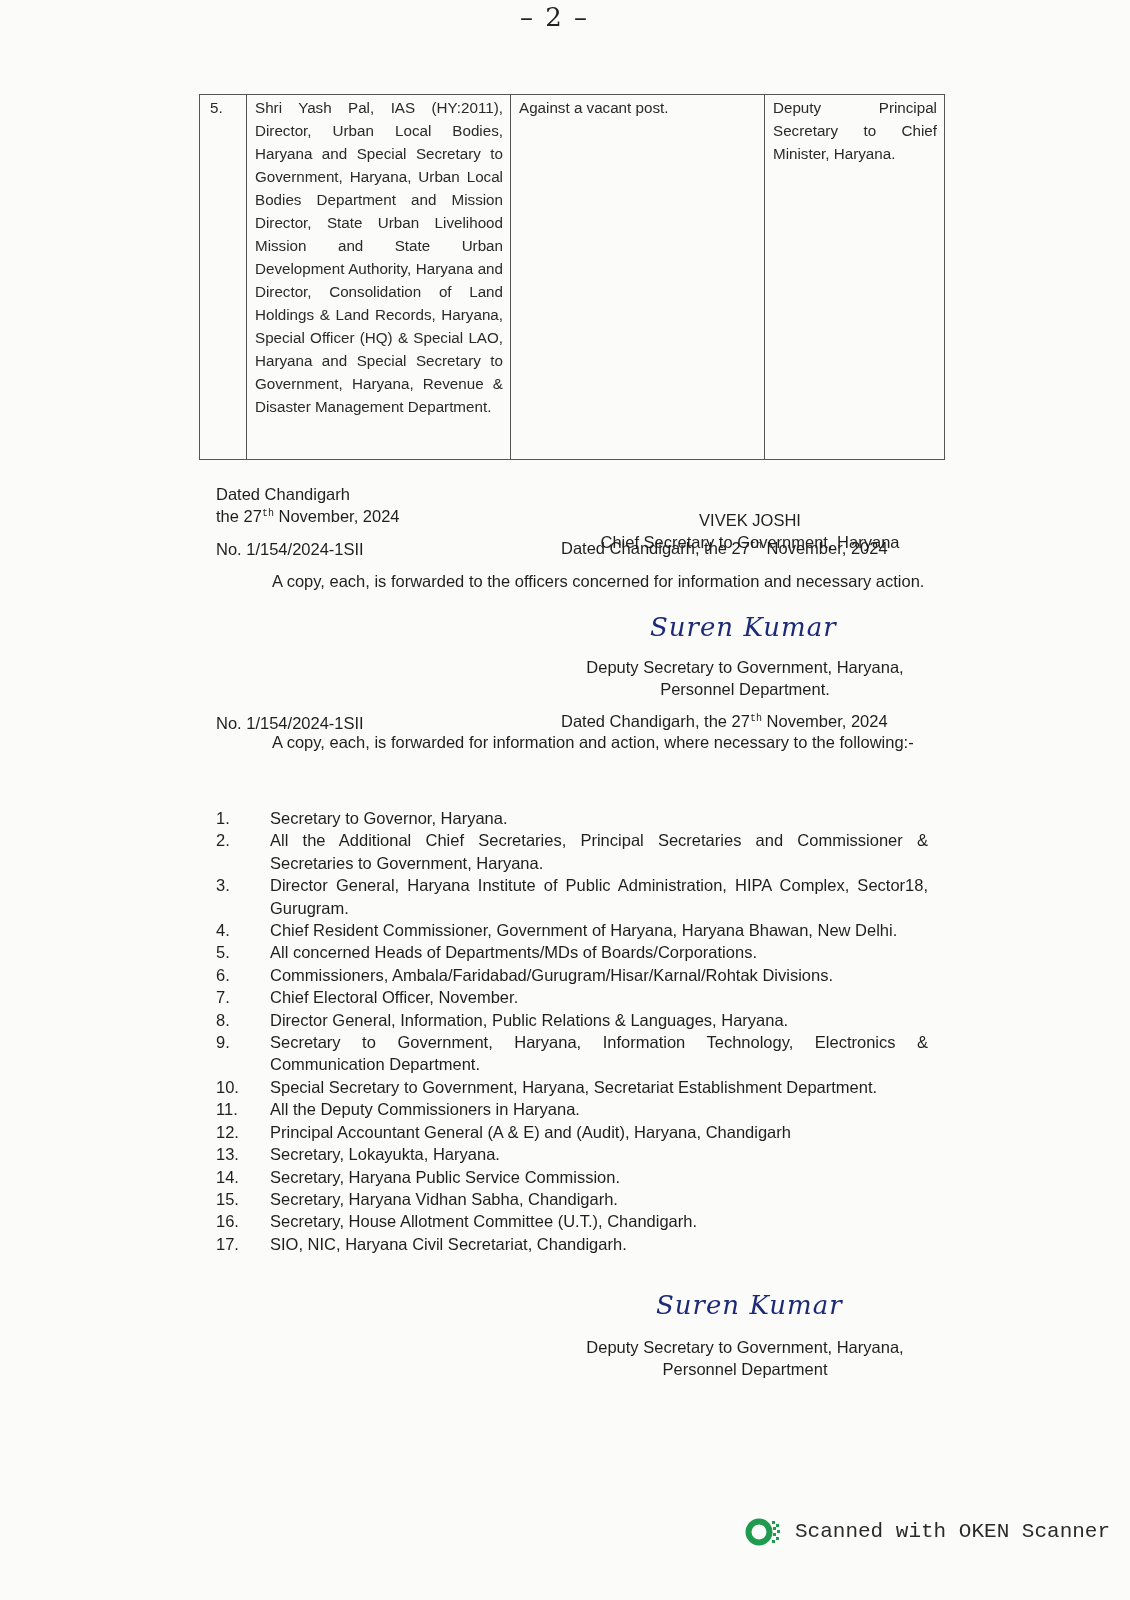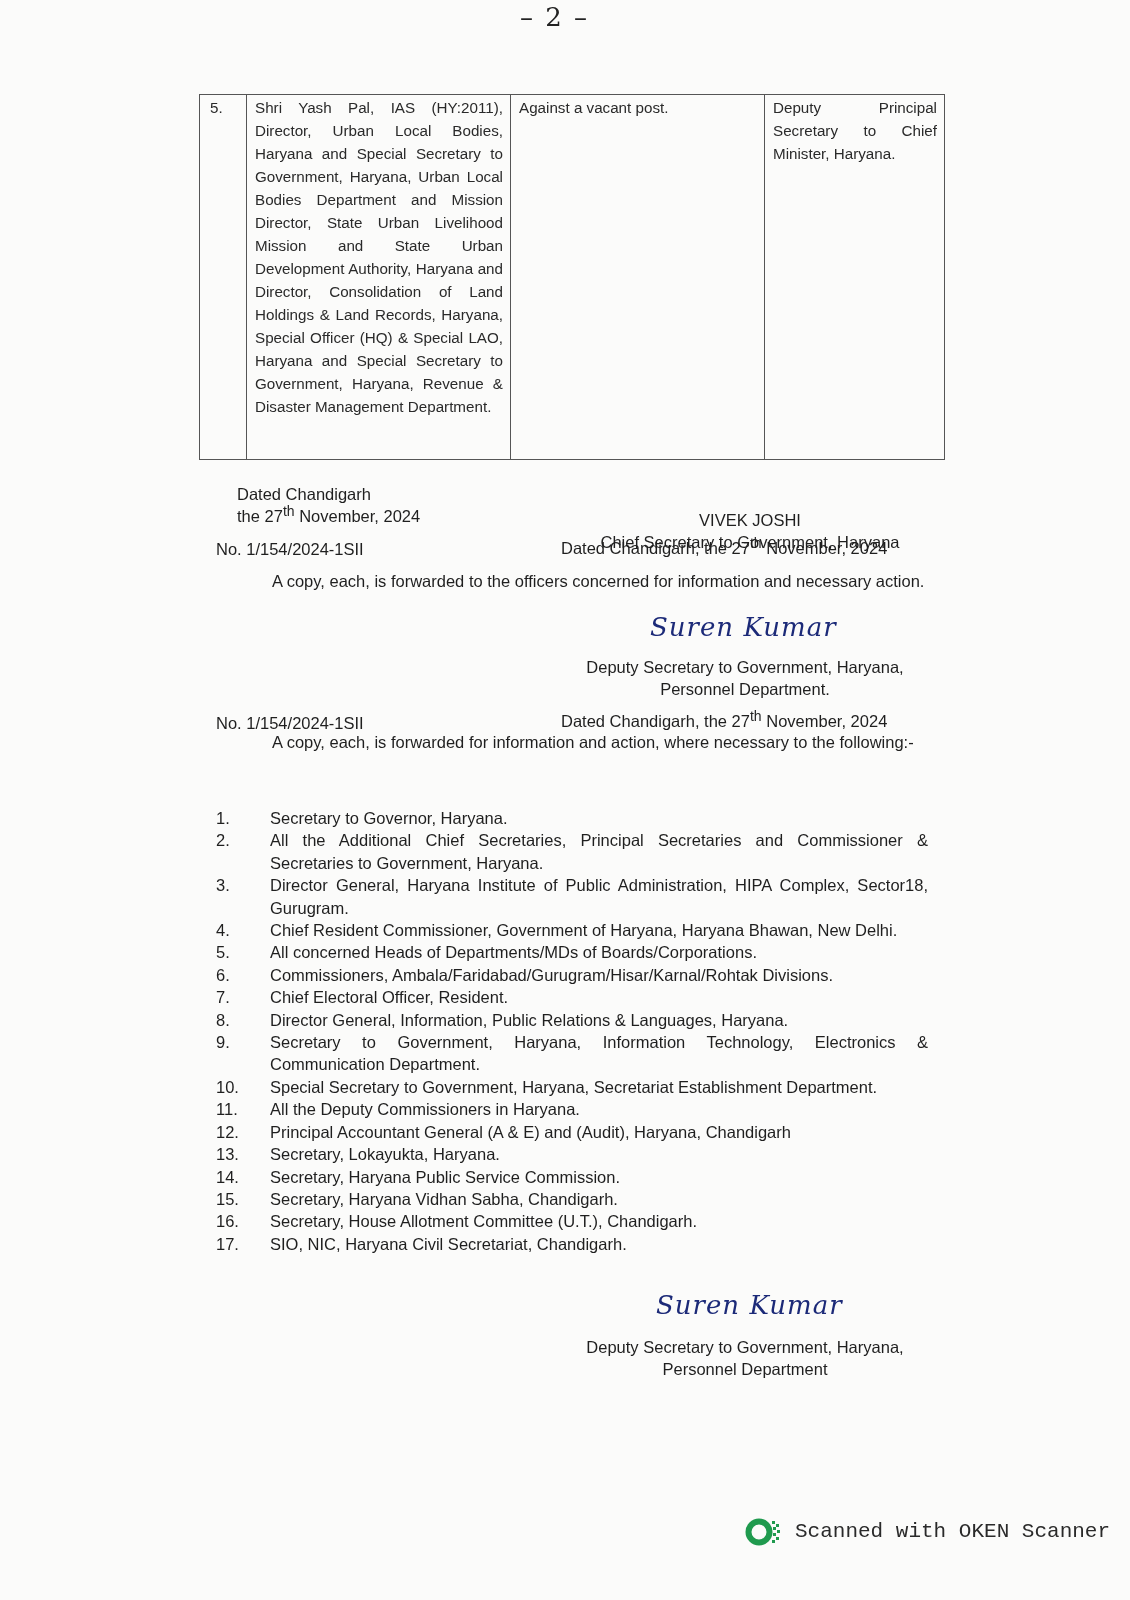--- a/index.html
+++ b/index.html
@@ -31,40 +31,40 @@
     color: #1f1f1f;
   }
   .sig {
     font-family: "DejaVu Serif", serif; font-style: italic; color: #1c2a78; font-size: 26px; letter-spacing: 1px;
   }
   .list { left: 216px; top: 807px; width: 712px; font-size: 16.5px; line-height: 22.4px; color: #1f1f1f; }
   .list .item { display: flex; }
   .list .n { width: 54px; flex: none; }
   .list .t { flex: 1; text-align: justify; }
   .right-block { text-align: center; }
-  .sup { font-size: 14px; vertical-align: super; line-height: 0; }
+  .sup { font-size: 10px; vertical-align: super; line-height: 0; font-family: Liberation Mono, monospace; }
   .footer {
     left: 745px; top: 1516px; display: flex; align-items: center; gap: 12px;
     font-family: Liberation Mono, monospace; font-size: 21px; color: #2a2a2a;
   }
   .logo { width: 38px; height: 30px; position: relative; }
 </style>
 </head>
 <body>
 
 <div class="abs page-num">– 2 –</div>
 
 <div class="abs tbl">
   <div class="c-num">5.</div>
   <div class="c-name">Shri Yash Pal, IAS (HY:2011), Director, Urban Local Bodies, Haryana and Special Secretary to Government, Haryana, Urban Local Bodies Department and Mission Director, State Urban Livelihood Mission and State Urban Development Authority, Haryana and Director, Consolidation of Land Holdings &amp; Land Records, Haryana, Special Officer (HQ) &amp; Special LAO, Haryana and Special Secretary to Government, Haryana, Revenue &amp; Disaster Management Department.</div>
   <div>Against a vacant post.</div>
   <div>Deputy Principal Secretary to Chief Minister, Haryana.</div>
 </div>
 
-<div class="abs txt" style="left:216px; top:483px;margin-left:21px;">
+<div class="abs txt" style="left:216px; top:483px;">
   <div>Dated Chandigarh</div>
   <div><span>the 27</span><span class="sup">th</span><span> November, 2024</span></div>
 </div>
 <div class="abs txt right-block" style="left:560px; top:509px; width:380px;">
   <div>VIVEK JOSHI</div>
   <div>Chief Secretary to Government, Haryana</div>
 </div>
 
 <div class="abs txt" style="left:216px; top:538px;">No. 1/154/2024-1SII</div>
 <div class="abs txt" style="left:561px; top:537px;"><span>Dated Chandigarh, the 27</span><span class="sup">th</span><span> November, 2024</span></div>
@@ -99,21 +99,21 @@
     <div class="item">
       <span class="n">5.</span>
       <span class="t">All concerned Heads of Departments/MDs of Boards/Corporations.</span>
     </div>
     <div class="item">
       <span class="n">6.</span>
       <span class="t">Commissioners, Ambala/Faridabad/Gurugram/Hisar/Karnal/Rohtak Divisions.</span>
     </div>
     <div class="item">
       <span class="n">7.</span>
-      <span class="t">Chief Electoral Officer, Resident.</span>
+      <span class="t">Chief Electoral Officer, November.</span>
     </div>
     <div class="item">
       <span class="n">8.</span>
       <span class="t">Director General, Information, Public Relations &amp; Languages, Haryana.</span>
     </div>
     <div class="item">
       <span class="n">9.</span>
       <span class="t">Secretary to Government, Haryana, Information Technology, Electronics &amp; Communication Department.</span>
     </div>
     <div class="item">

